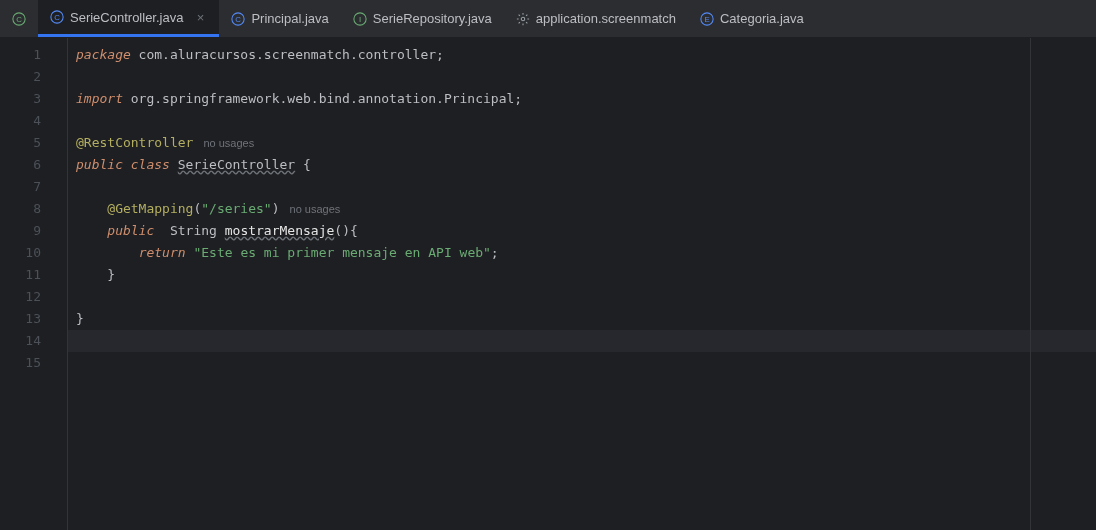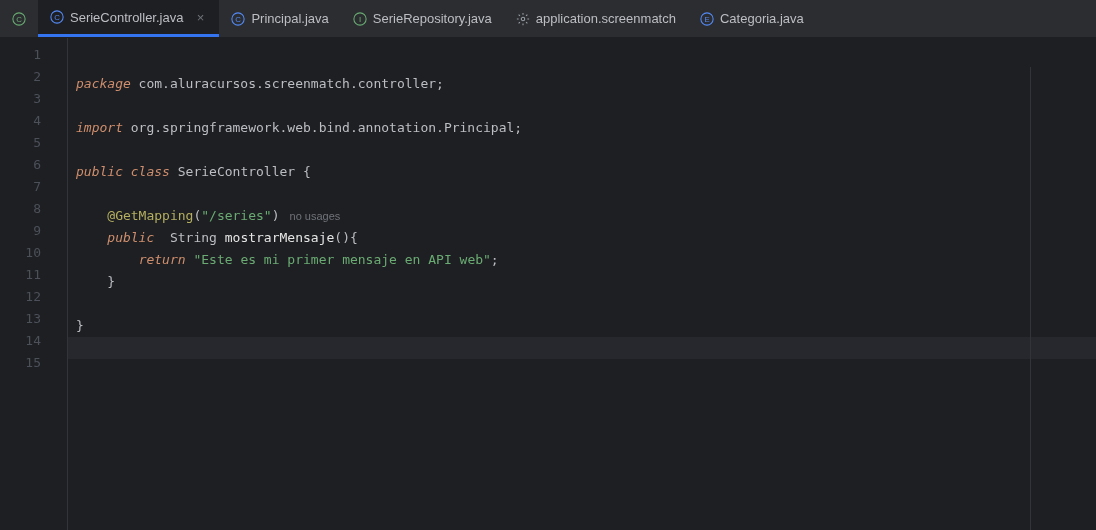--- a/index.html
+++ b/index.html
@@ -66,21 +66,20 @@
       height: 22px;
       line-height: 22px;
       padding-right: 26px;
       font-size: 13px;
     }
     .editor {
       flex: 1;
       padding-top: 6px;
       padding-left: 8px;
       position: relative;
-      margin-top: 29px;
     }
     .editor-right-margin {
       position: absolute;
       top: 0;
       bottom: 0;
       left: 962px;
       width: 1px;
       background: #313438;
     }
     .line {
@@ -93,21 +92,21 @@
       margin-left: -8px;
       padding-left: 8px;
     }
     .k  { color: #cf8e6d; font-style: italic; }
     .pkg{ color: #bcbec4; }
     .cls{ color: #bcbec4; }
     .ann{ color: #b3ae60; }
     .str{ color: #6aab73; }
     .fn { color: #e5e5e5; }
     .p  { color: #bcbec4; }
-    .typedecl { text-decoration-style: wavy; text-decoration-color: #6f737a; }
+    .typedecl { text-decoration: underline; text-decoration-style: wavy; text-decoration-color: #6f737a; }
     .typo    { text-decoration-style: wavy; text-decoration-color: #6aab73; }
     .hint {
       color: #6f737a;
       font-size: 11px;
       font-family: -apple-system, sans-serif;
       font-style: normal;
       padding-left: 10px;
     }
   </style>
 </head>
@@ -189,20 +188,21 @@
       <div class="gutter-line">14</div>
       <div class="gutter-line">15</div>
     </div>
   <div class="editor">
     <div class="editor-right-margin"></div>
 
     <div class="line"><span class="k">package</span><span class="pkg"> com.aluracursos.screenmatch.controller;</span></div>
     <div class="line"></div>
     <div class="line"><span class="k">import</span><span class="pkg"> org.springframework.web.bind.annotation.</span><span class="cls">Principal</span><span class="p">;</span></div>
     <div class="line"></div>
+    <div class="line"><span class="ann">@RestController</span><span class="hint">no usages</span></div>
     <div class="line"><span class="k">public</span><span> </span><span class="k">class</span><span> </span><span class="cls typedecl">SerieController</span><span class="p"> {</span></div>
     <div class="line"></div>
     <div class="line"><span>    </span><span class="ann">@GetMapping</span><span class="p">(</span><span class="str">"/series"</span><span class="p">)</span><span class="hint">no usages</span></div>
     <div class="line"><span>    </span><span class="k">public</span><span>  </span><span class="cls">String </span><span class="fn typedecl">mostrarMensaje</span><span class="p">(){</span></div>
     <div class="line"><span>        </span><span class="k">return</span><span> </span><span class="str">"</span><span class="str typo">Este</span><span class="str"> es mi primer </span><span class="str typo">mensaje</span><span class="str"> en API web</span><span class="str">"</span><span class="p">;</span></div>
     <div class="line"><span>    </span><span class="p">}</span></div>
     <div class="line"></div>
     <div class="line"><span class="p">}</span></div>
     <div class="line cursor-line"></div>
   </div>

